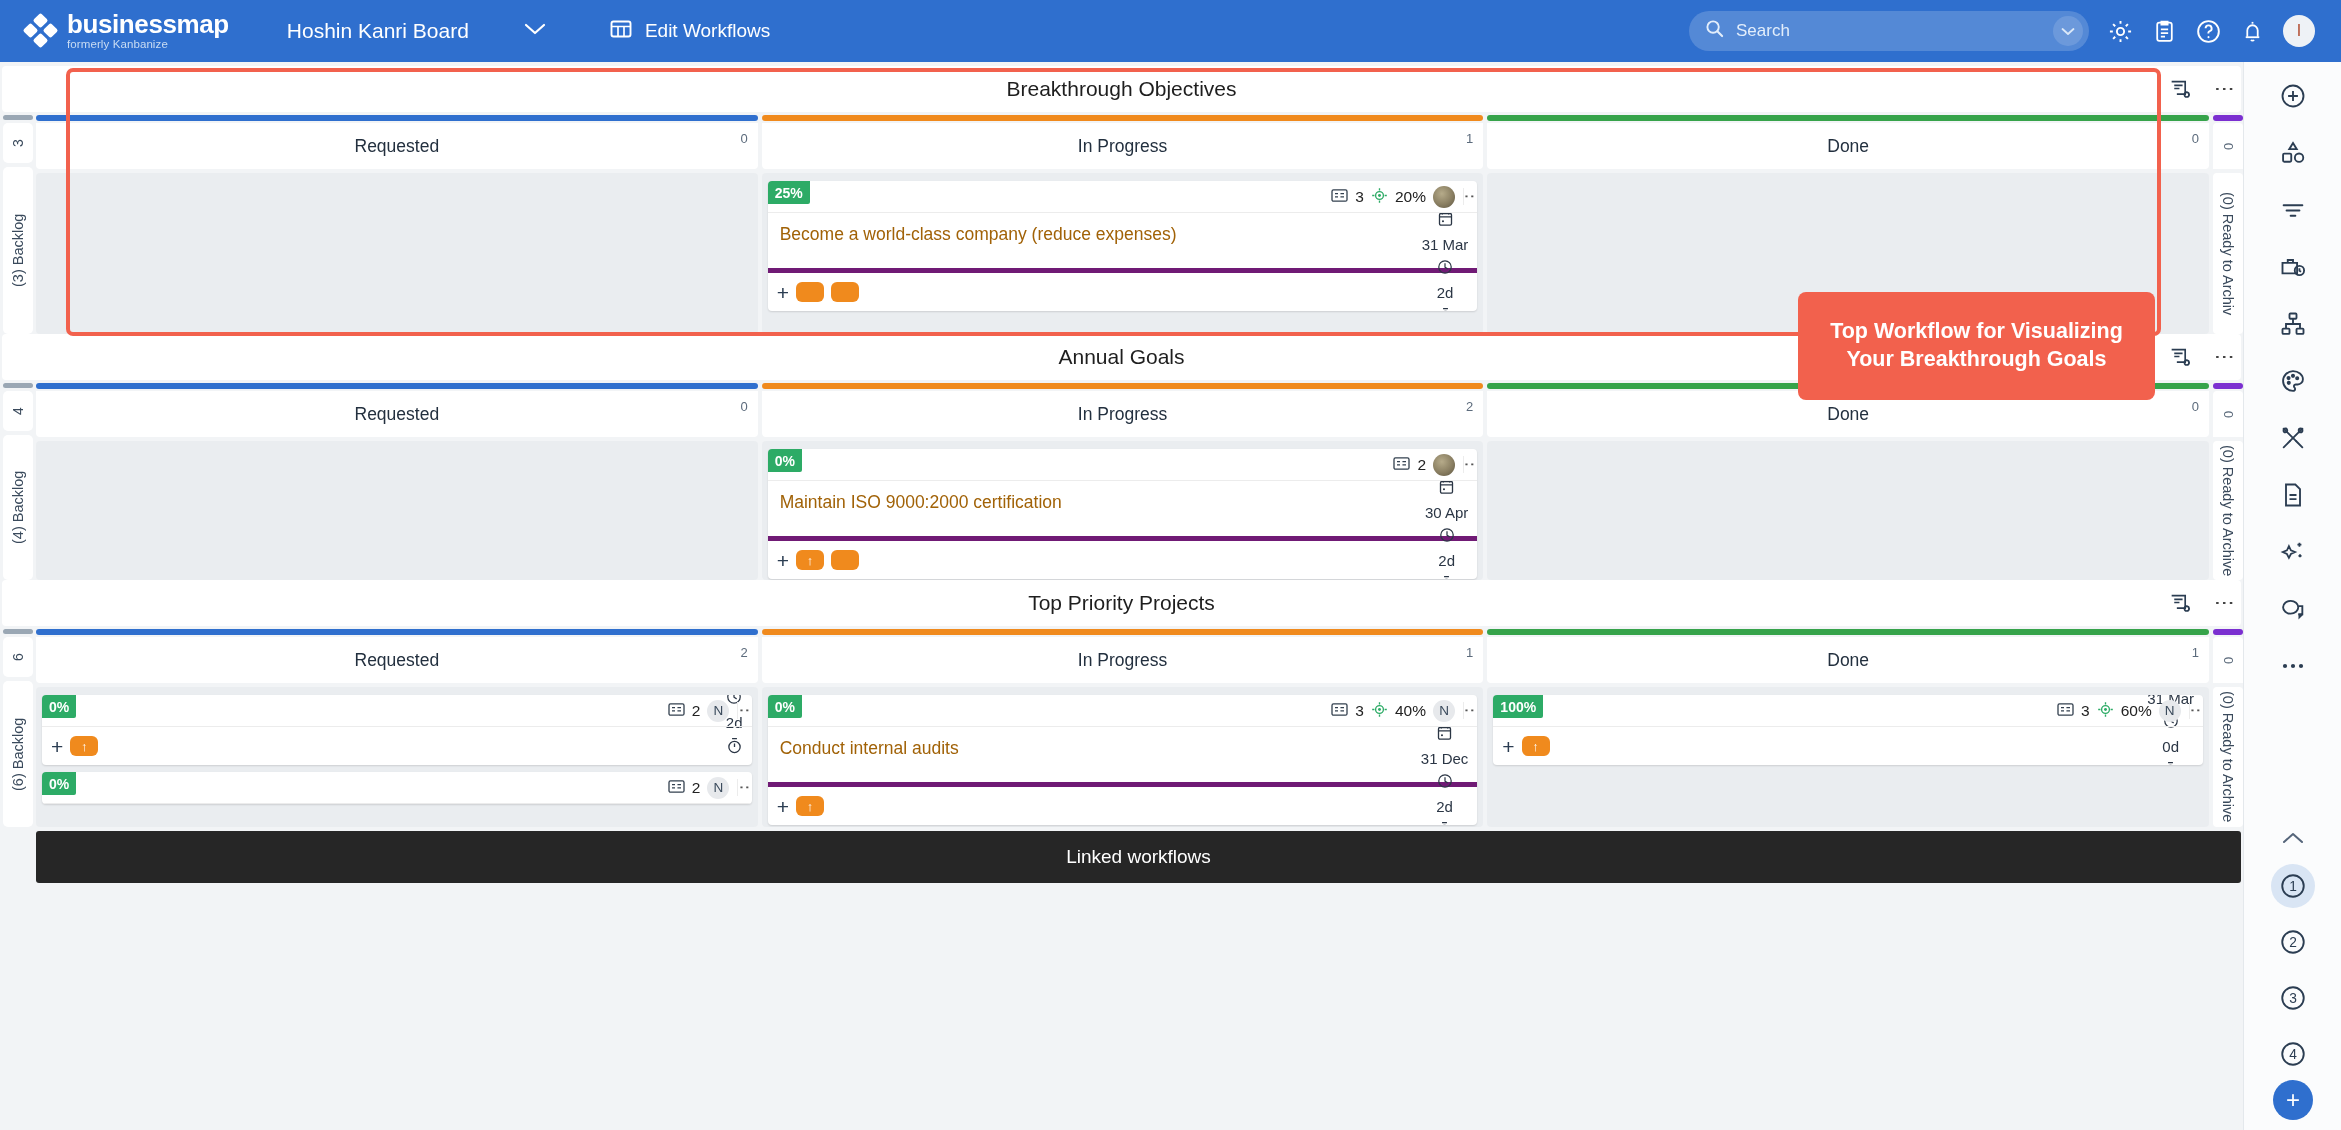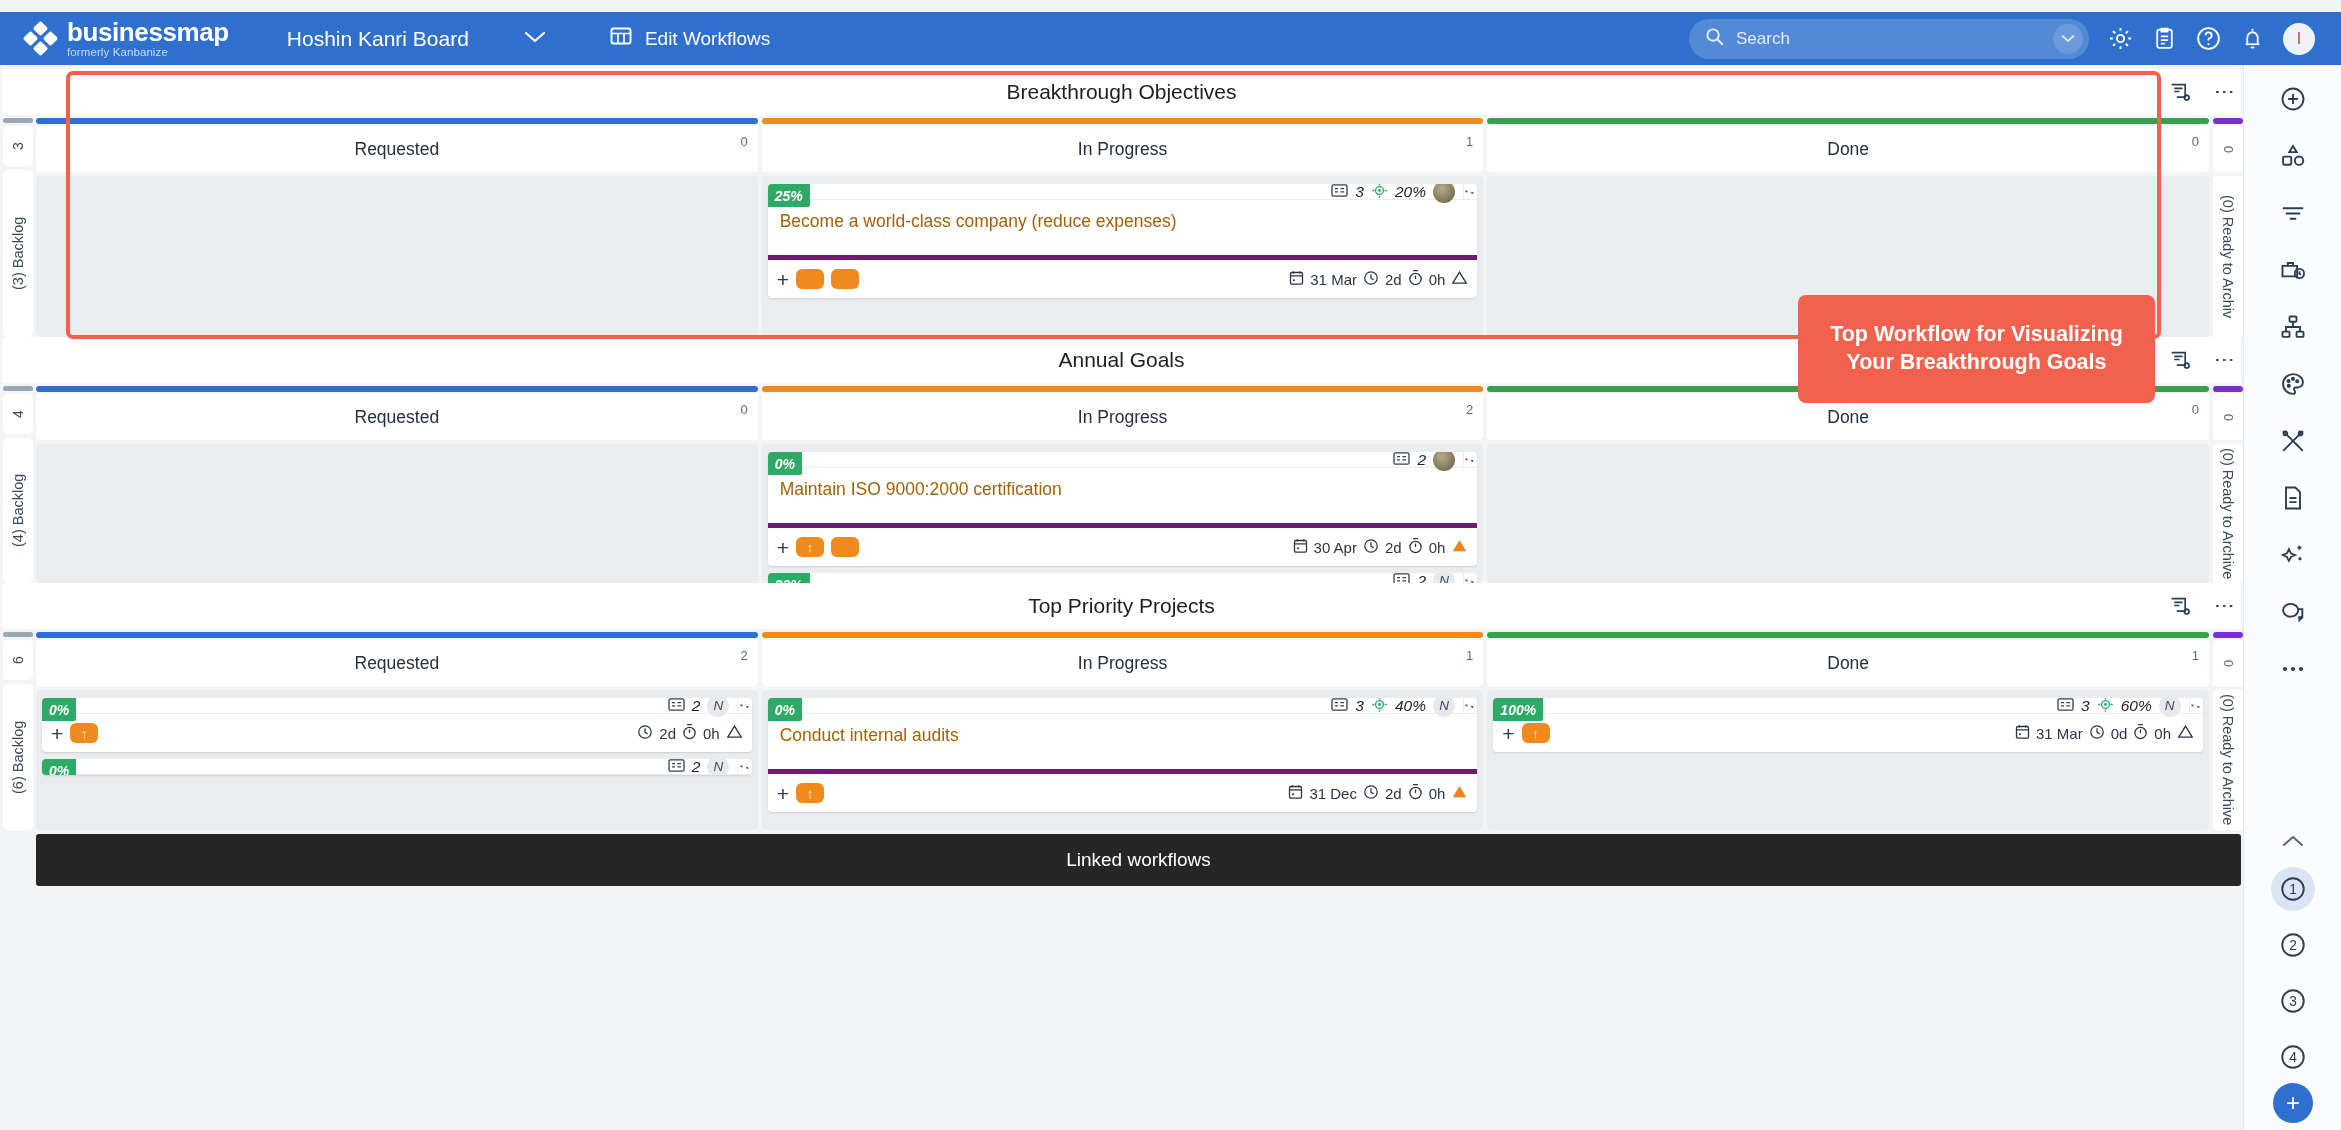--- a/index.html
+++ b/index.html
@@ -5,22 +5,22 @@
   * { box-sizing: border-box; margin: 0; padding: 0; }
   html, body {
     width: 2341px; height: 1130px;
     background: #f2f4f6;
     font-family: "Liberation Sans", sans-serif;
     overflow: hidden;
   }
 
   
   .topbar {
-    height: 53px; background: #2f6fce; display: flex; align-items: center;
-    padding: 0 10px; position: relative; z-index: 40; margin-top: 12px;
+    height: 62px; background: #2f6fce; display: flex; align-items: center;
+    padding: 0 10px; position: relative; z-index: 40;
   }
   .logo-wrap { display: flex; align-items: center; margin-left: 14px; }
   .logo-diamond { width: 34px; height: 34px; position: relative; margin-right: 9px; }
   .logo-diamond i {
     position: absolute; background: #fff; width: 11px; height: 11px;
     transform: rotate(45deg); border-radius: 2px;
   }
   .logo-diamond i:nth-child(1){ left: 11px; top: 1px; }
   .logo-diamond i:nth-child(2){ left: 1px; top: 11px; }
   .logo-diamond i:nth-child(3){ left: 21px; top: 11px; }
@@ -155,23 +155,22 @@
     writing-mode: vertical-rl; display: flex; align-items: center; justify-content: center;
     font-size: 14.5px; color: #3a4a5c; cursor: pointer; overflow: hidden;
   }
 
   
   .card {
     background: #fff; border-radius: 4px; margin-bottom: 7px;
     box-shadow: 0 1px 2px rgba(0,0,0,.13); overflow: hidden;
   }
   .card-top {
-    height: 16px; display: flex; align-items: center; position: relative;
+    height: 32px; display: flex; align-items: center; position: relative;
     border-bottom: 1px solid #ececec;
-    font-style: italic;
   }
   .pct {
     background: #2dab66; color: #fff; font-size: 14px; font-weight: 600;
     padding: 5px 7px 4px 7px; line-height: 1; align-self: flex-start;
     border-radius: 0 0 2px 0;
   }
   .card-top-right {
     margin-left: auto; display: flex; align-items: center; gap: 7px;
     padding-right: 6px; font-size: 15px; color: #33404f;
   }
@@ -192,21 +191,21 @@
     border-bottom: 5px solid #701a75;
   }
   .card-foot {
     height: 38px; display: flex; align-items: center; padding: 0 9px; gap: 7px;
   }
   .plus { color: #2b3d52; font-size: 21px; cursor: pointer; line-height: 1; }
   .tag { width: 28px; height: 20px; border-radius: 6px; display:flex; align-items:center; justify-content:center;}
   .tag-arrow { color:#fff; font-size: 13px; }
   .foot-right {
     margin-left: auto; display: flex; align-items: center; gap: 6px;
-    font-size: 15px; color: #2b3645;
+    font-size: 15px; color: #2b3645; flex-direction: column;
   }
 
   
   .hl-rect {
     position: absolute; border: 4px solid #f2614d; border-radius: 7px;
     pointer-events: none; z-index: 20;
   }
   .callout {
     position: absolute; background: #f2614d; color: #fff; border-radius: 8px;
     padding: 26px 22px; text-align: center; font-size: 21.5px; font-weight: 700;

